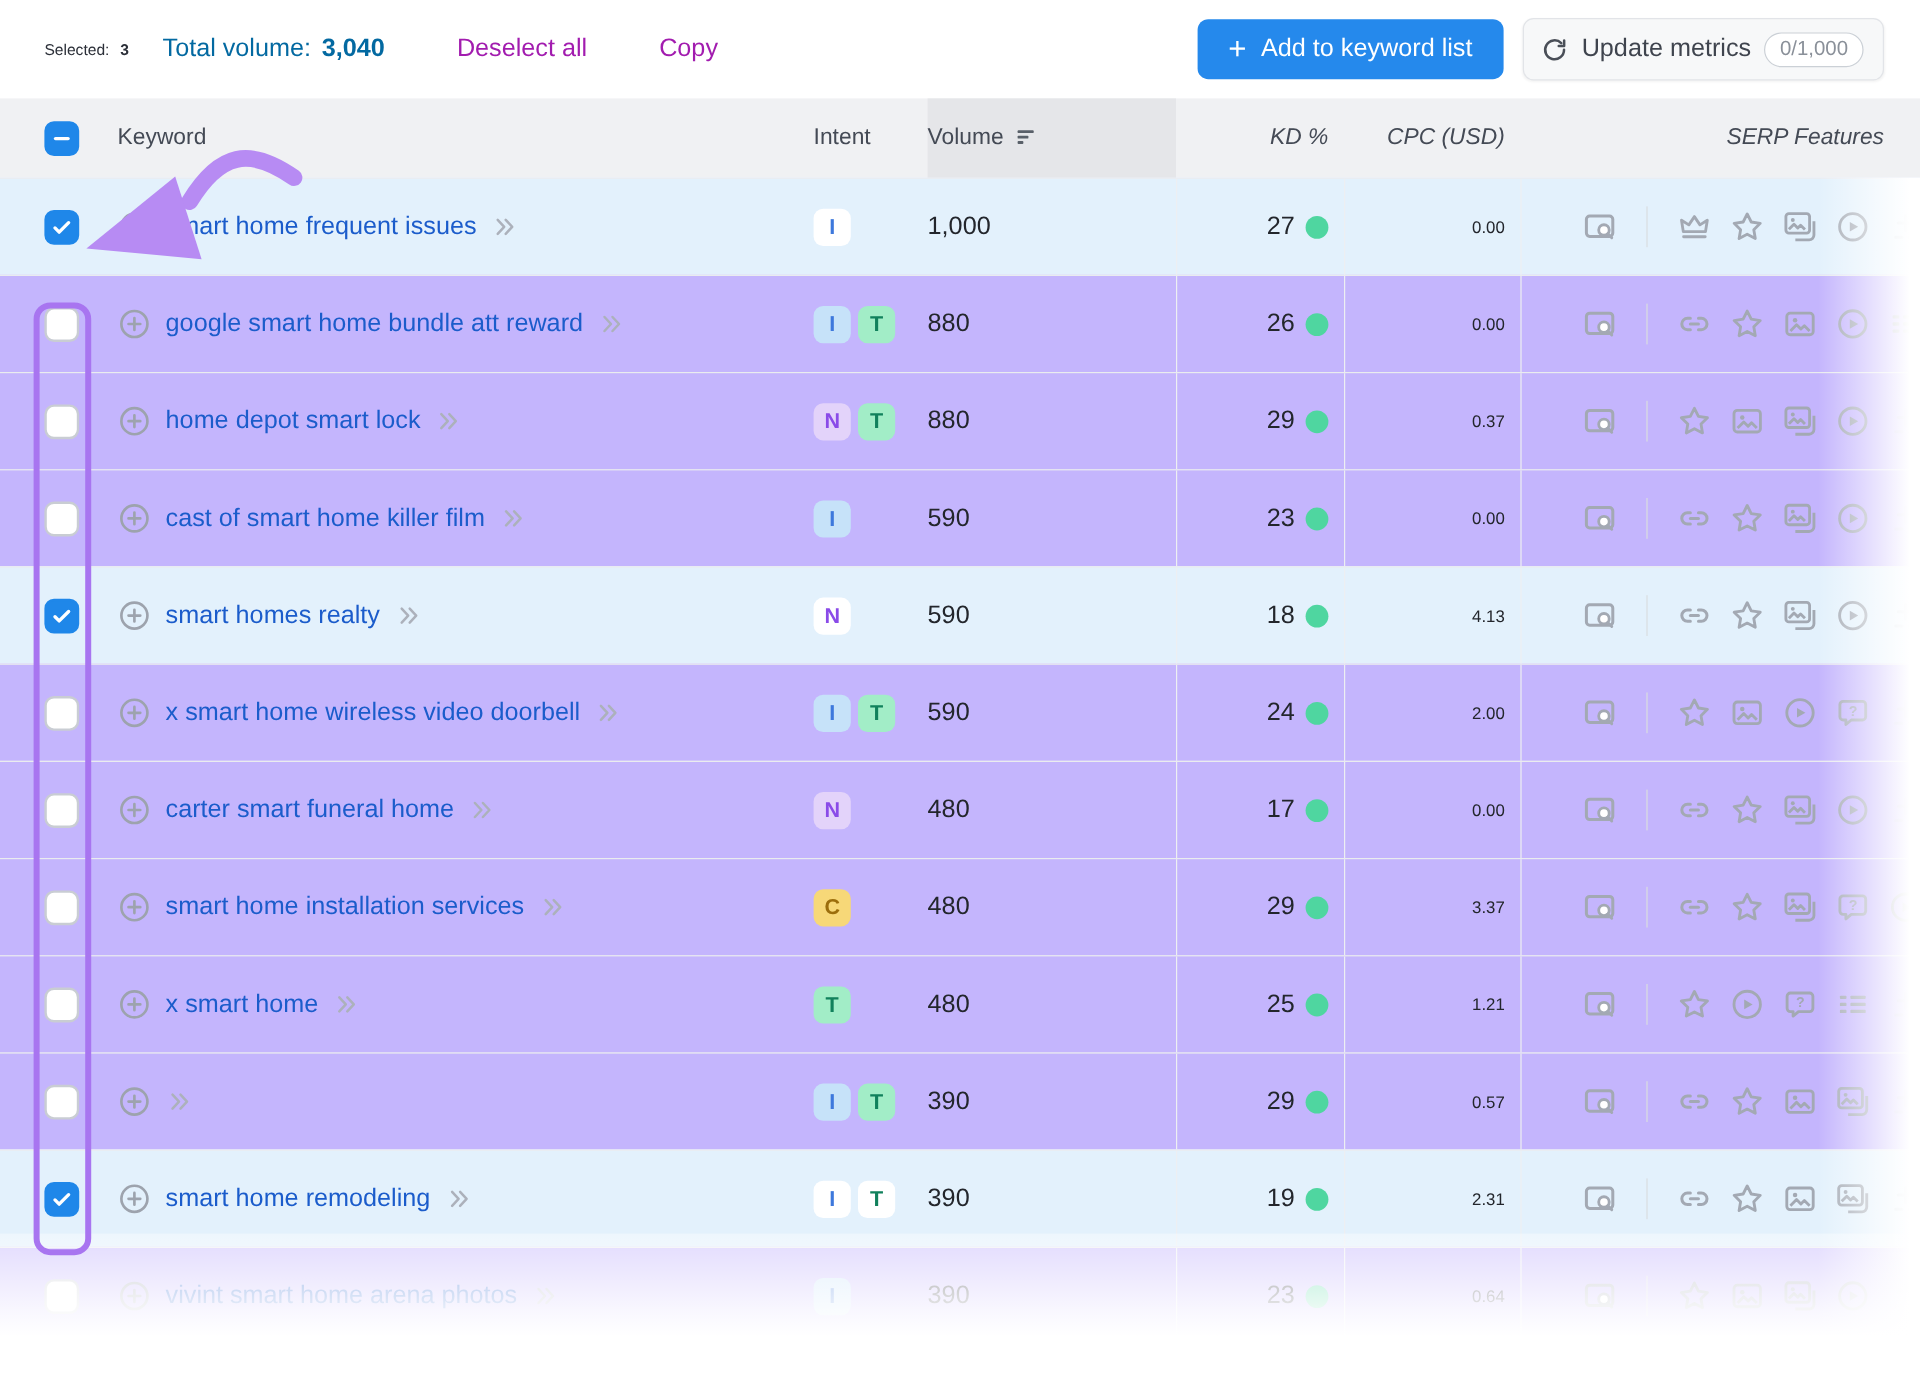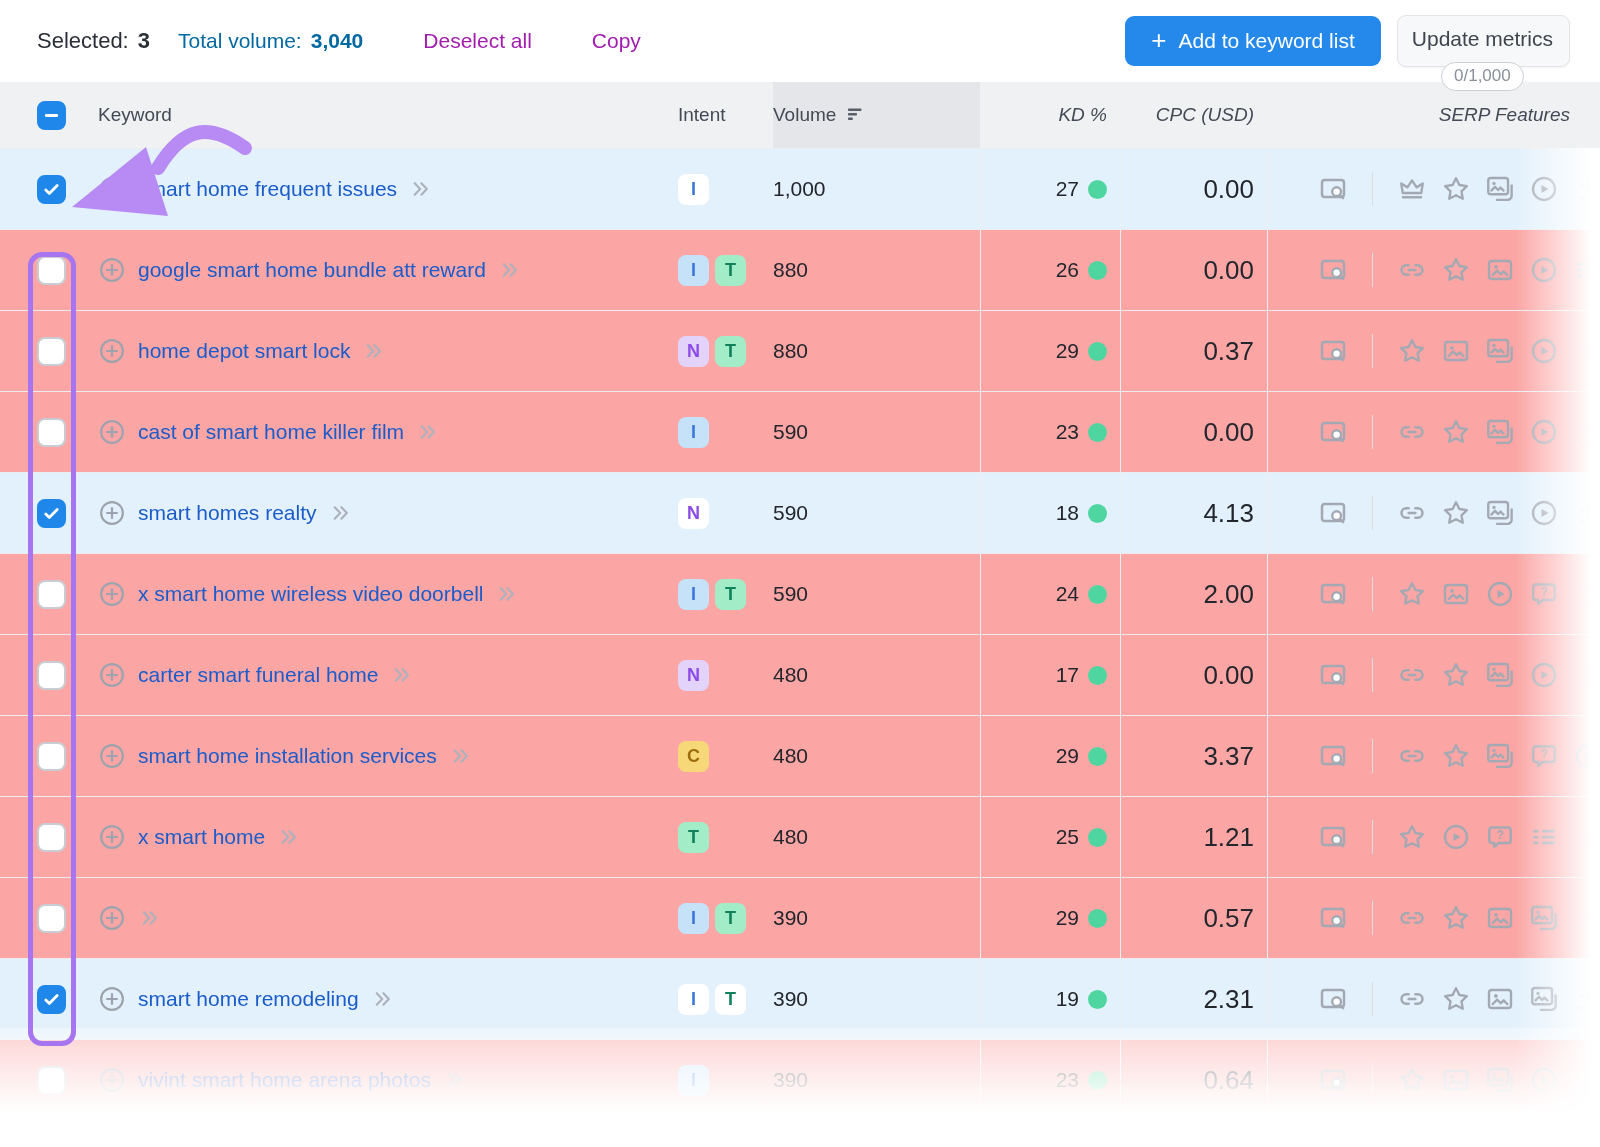--- a/index.html
+++ b/index.html
@@ -3,50 +3,50 @@
 <meta charset="utf-8">
 <style>
   html,body{margin:0;padding:0;background:#fff;}
   body{width:1600px;height:1147px;position:relative;overflow:hidden;
        font-family:"Liberation Sans",sans-serif;color:#23262C;
        -webkit-font-smoothing:antialiased;}
   .app{position:absolute;inset:0;}
 
   
   .topbar{height:82px;display:flex;align-items:center;padding:0 30px 0 37px;background:#fff;}
-  .sel-group{display:flex;align-items:center;gap:9px;font-size:22px;color:#2B2F38;}
+  .sel-group{display:flex;align-items:center;gap:9px;font-size:13px;color:#2B2F38;}
   .sel-count{font-weight:700;}
   .vol-group{display:flex;align-items:center;gap:9px;font-size:21px;color:#0369a1;margin-left:28px;}
   .vol-total{font-weight:700;}
   .tb-link{font-size:21px;color:#a21caf;margin-left:60px;cursor:pointer;}
   .btn-add{margin-left:auto;display:flex;align-items:center;gap:12px;height:50px;padding:0 26px;
            background:#2589EC;border-radius:9px;color:#fff;font-size:21px;font-weight:500;cursor:pointer;}
   .btn-add .plus{font-size:26px;font-weight:400;line-height:1;margin-top:-2px;}
   .btn-update{margin-left:16px;display:flex;align-items:center;gap:11px;height:50px;padding:0 16px 0 14px;
               background:#F7F8F9;border:1px solid #E2E4E8;border-radius:9px;box-shadow:0 1px 2px rgba(0,0,0,.05);
-              font-size:21px;color:#3F444E;cursor:pointer;flex-direction:column;}
+              font-size:21px;color:#3F444E;cursor:pointer;}
   .quota-pill{border:1.5px solid #CBD0D6;border-radius:999px;padding:3px 12px 4px;background:#fff;
               font-size:17px;color:#8A9099;}
 
   
   .thead,.trow{display:grid;grid-template-columns:88px 572px 113px 207px 140px 147px 1fr;}
   .cell{height:100%;display:flex;align-items:center;}
   .thead{height:66px;background:#F0F1F3;}
   .thead .cell{font-size:19px;color:#444A55;}
-  .trow{height:80px;background:#fca5a5;border-top:1px solid #EAECEF;}
+  .trow{height:80px;background:#c4b5fd;border-top:1px solid #EAECEF;}
   .trow.selected{background:#E3F1FC;}
   .bl{border-left:1px solid #EDEFF2;}
   .thead .bl{border-left:none;font-style:italic;}
 
   .c-cb{padding-left:37px;}
   .c-kw{padding-left:10px;gap:12px;}
   .c-int{padding-left:18px;gap:6px;}
   .c-vol{justify-content:flex-start;padding-right:17px;font-size:21px;}
   .c-kd{justify-content:flex-end;padding-right:13px;font-size:21px;gap:9px;}
-  .c-cpc{justify-content:flex-end;padding-right:13px;font-size:26px;}
+  .c-cpc{justify-content:flex-end;padding-right:13px;font-size:14px;}
   .c-serp{padding-left:50px;gap:14px;text-align:center;}
   .thead .c-vol{background:#E5E6E9;gap:8px;padding-right:10px;}
   .thead .c-serp{justify-content:flex-end;padding-right:30px;padding-left:0;}
 
   
   .cb{width:29px;height:29px;border-radius:8px;border:2px solid #C9CDD3;background:#fff;box-sizing:border-box;
       display:flex;align-items:center;justify-content:center;cursor:pointer;flex:0 0 auto;}
   .cb.on{background:#1F87E9;border-color:#1F87E9;}
   .cb svg{width:21px;height:21px;display:block;}
 

